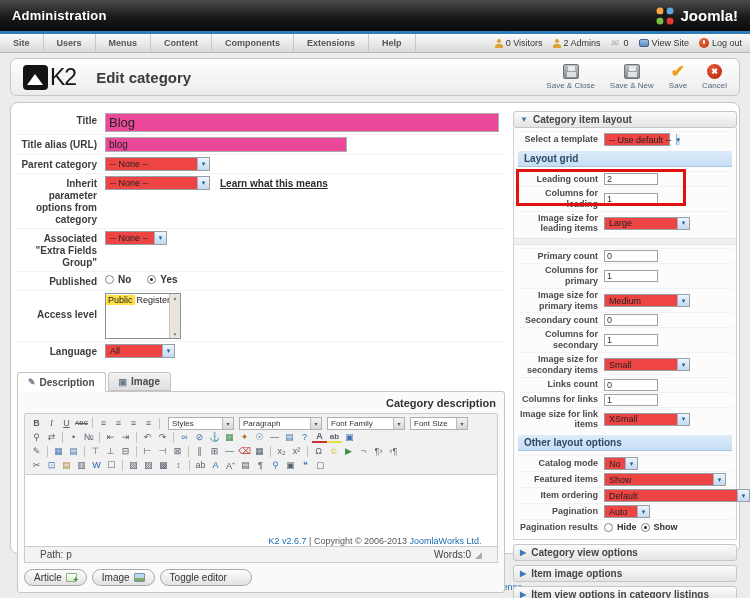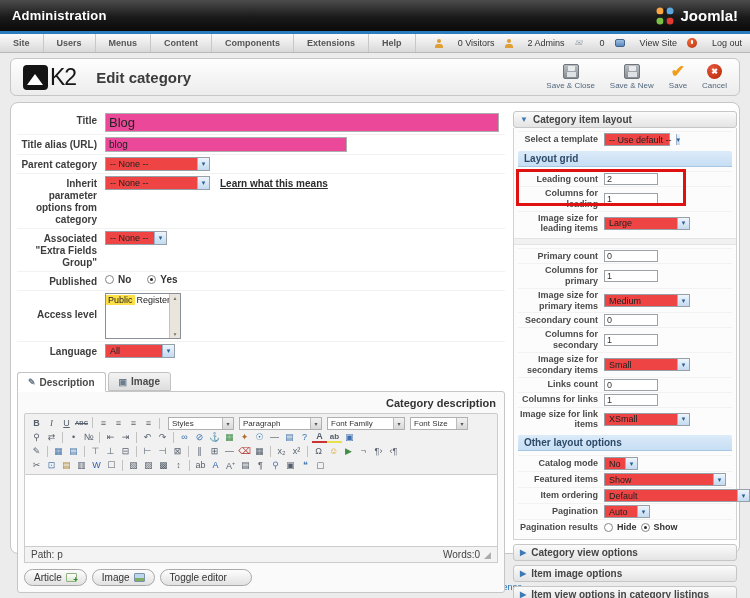--- a/index.html
+++ b/index.html
@@ -11,21 +11,21 @@
   .topbar{height:31px;background:linear-gradient(#4c4c4c,#1a1a1a 55%,#0a0a0a);display:flex;align-items:center;justify-content:space-between;padding:0 12px}
   .topbar h1{color:#fff;font-size:13px;font-weight:bold;letter-spacing:.2px}
   .jlogo{display:flex;align-items:center;gap:5px;color:#fff;font-size:15px;font-weight:bold}
   .bluebar{height:3px;background:#2b7cbd}
 
   
   .menubar{height:19px;background:linear-gradient(#fbfbfb,#d9d9d9);border-bottom:1px solid #b8b8b8;display:flex;justify-content:space-between;padding-right:8px}
   .menu{display:flex;list-style:none}
   .menu li{font-size:9px;font-weight:bold;color:#555;padding:0 13px;display:flex;align-items:center;border-right:1px solid #c8c8c8;cursor:pointer}
   .status{display:flex;align-items:center;gap:10px;font-size:9px;color:#333}
-  .st-item{display:flex;align-items:center;gap:15px;cursor:pointer}
+  .st-item{display:flex;align-items:center;gap:3px;cursor:pointer}
   .st-icon{display:inline-block;position:relative}
   .ic-visitors-icon,.ic-admins-icon{width:8px;height:9px}
   .ic-visitors-icon::before,.ic-admins-icon::before{content:"";position:absolute;left:2px;top:0;width:4px;height:4px;border-radius:50%;background:#df9f35}
   .ic-visitors-icon::after,.ic-admins-icon::after{content:"";position:absolute;left:0;bottom:0;width:8px;height:4px;border-radius:3px 3px 0 0;background:#df9f35}
   .ic-messages-icon{width:10px;height:8px;color:#97a2ad;font-size:9px;line-height:8px}
   .ic-messages-icon::before{content:"✉"}
   .ic-view-site-icon{width:10px;height:8px;background:linear-gradient(#9cc0e4,#5c88bd);border:1px solid #44648c;border-radius:2px}
   .ic-logout-icon{width:10px;height:10px;border-radius:50%;background:radial-gradient(circle at 35% 30%,#ee6a3c,#c03008)}
   .ic-logout-icon::after{content:"";position:absolute;left:4px;top:2px;width:2px;height:4px;background:#fff;border-radius:1px}
 
@@ -89,21 +89,21 @@
   .tbi[data-name="forecolor-icon"]{border-bottom:2px solid #c33;font-weight:bold;height:12px}
   .tbi[data-name="backcolor-icon"]{border-bottom:2px solid #e7e04a;font-weight:bold;height:12px;font-size:8px}
   .tb-sep{width:1px;height:11px;background:#c2c2c2;margin:0 3px;flex:none}
   .dd{display:inline-flex;height:13px;border:1px solid #b0b0b0;background:#fff;align-items:center;margin-left:5px;font-size:8px;color:#333;cursor:pointer}
   .dds .dd:nth-of-type(1){width:66px}.dds .dd:nth-of-type(2){width:83px}
   .dds .dd:nth-of-type(3){width:78px}.dds .dd:nth-of-type(4){width:58px}
   .dd .dl{flex:1;padding:0 3px;white-space:nowrap;overflow:hidden}
   .dd .da{width:11px;align-self:stretch;background:linear-gradient(#f2f2f2,#d8d8d8);border-left:1px solid #bbb;display:flex;align-items:center;justify-content:center;font-size:6px;color:#555}
   .dds{display:flex}
   .canvas{background:#fff;border:1px solid #ccc;border-top:none;height:72px}
-  .statusrow{border:1px solid #ccc;border-top:none;background:#f3f3f3;display:flex;align-items:center;font-size:10px;color:#444;padding:1px 6px;height:16px}
+  .statusrow{border:1px solid #ccc;border-top:none;background:#f3f3f3;display:flex;align-items:center;font-size:10px;color:#444;padding:1px 15px;height:16px}
   .statusrow .sp{flex:1}
   .grip{color:#aaa;font-size:9px;margin-left:4px;cursor:nwse-resize}
   .ebuttons{display:flex;gap:5px;margin-top:6px}
   .ebtn{display:flex;align-items:center;gap:4px;font-size:10px;color:#333;background:linear-gradient(#fdfdfd,#e1e1e1);border:1px solid #a8a8a8;border-radius:9px;padding:2px 9px;cursor:pointer;font-family:inherit}
   .ebtn .eicn{width:11px;height:9px;border-radius:1px;display:inline-block}
   .eicn-article{background:linear-gradient(#fff,#d8e8d0);border:1px solid #8fb07f;position:relative}
   .eicn-article::after{content:"+";position:absolute;right:-2px;bottom:-3px;color:#2f8f2f;font-size:8px;font-weight:bold}
   .eicn-image{background:linear-gradient(#bcd8ee 55%,#7fae62 55%);border:1px solid #7c93a8}
   .eicn-none{display:none}
 
@@ -666,18 +666,21 @@
         </div>
 
         <div class="phead cbar" data-name="collapsed-panel">
           <span class="arr" data-name="expand-arrow-icon">▶</span>
           <span>Item view options in category listings</span>
         </div>
 
       </div>
   </div>
 
+  <div class="k2footer" data-name="k2-footer">
+    <a href="#" data-name="k2-version-link">K2 v2.6.7</a><span> | Copyright © 2006-2013 </span><a href="#" data-name="joomlaworks-link">JoomlaWorks Ltd.</a>
+  </div>
 </main>
 
 <div class="pagefoot" data-name="joomla-version">Joomla! 2.5.14</div>
 <div class="license" data-name="license-line">
   <a href="#" data-name="joomla-link">Joomla!®</a><span> is free software released under the </span><a href="#" data-name="gpl-link">GNU General Public License.</a>
 </div>
 
 </body></html>

